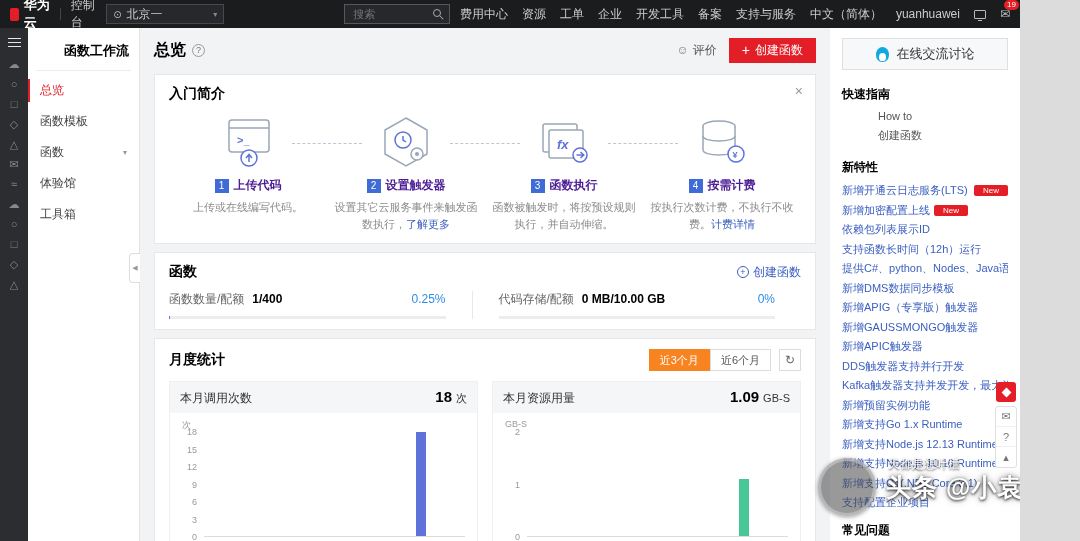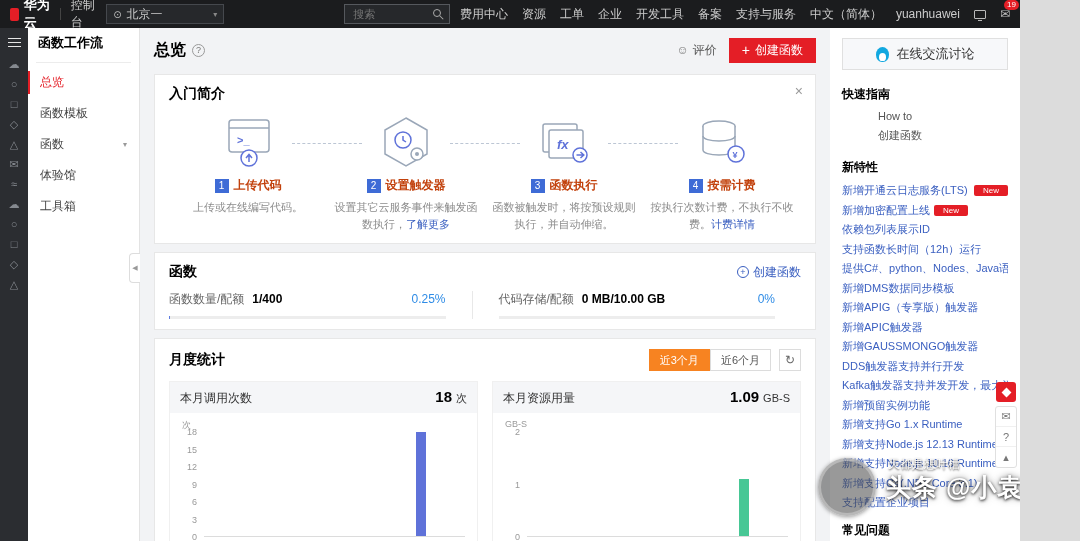--- a/index.html
+++ b/index.html
@@ -28,21 +28,21 @@
   .badge { position:absolute; top:-7px; right:-9px; background:#e41e26; color:#fff; font-size:8px; font-style:normal; line-height:10px; padding:0 3px; border-radius:6px; }
 
   
   .shell { display:flex; height:513px; }
 
   .rail { width:28px; background:#2b2d31; display:flex; flex-direction:column; align-items:center; padding-top:7px; gap:9px; flex:none; }
   .hamburger { width:13px; cursor:pointer; }
   .hamburger div { height:1.5px; background:#e6e6e6; margin:2.5px 0; }
   .rail-ico { color:#85898f; font-size:11px; line-height:1; cursor:pointer; }
 
-  .sidebar { width:112px; background:#fff; border-right:1px solid #e3e3e3; position:relative; padding-top:0; flex:none; }
+  .sidebar { width:112px; background:#fff; border-right:1px solid #e3e3e3; position:relative; padding-top:8px; flex:none;text-align:right; }
   .sb-title { font-size:13px; font-weight:bold; color:#000; padding:6px 10px 10px; }
   .sb-divider { border-bottom:1px solid #ececec; margin:0 8px 4px; }
   .sb-item { position:relative; padding:7px 12px; color:#444; cursor:pointer; display:flex; align-items:center; }
   .sb-item.active { color:#e41e26; }
   .sb-item.active::before { content:''; position:absolute; left:0; top:4px; bottom:4px; width:2px; background:#e41e26; }
   .sb-caret { margin-left:auto; color:#999; font-size:8px; }
   .collapse-tab { position:absolute; right:-1px; top:225px; width:11px; height:30px; background:#fff; border:1px solid #ddd; border-right:none; border-radius:4px 0 0 4px; display:flex; align-items:center; justify-content:center; color:#999; font-size:7px; cursor:pointer; }
 
   
   .main { flex:1; background:#f2f3f5; padding:6px 14px 0; overflow:hidden; }
@@ -59,21 +59,21 @@
   .card-title { font-size:14px; font-weight:bold; color:#000; }
   .close-x { position:absolute; top:8px; right:12px; color:#999; font-size:14px; cursor:pointer; }
 
   
   .steps { display:flex; margin-top:8px; }
   .step { flex:1; text-align:center; position:relative; }
   .step:not(:last-child)::after { content:''; position:absolute; top:32px; left:calc(50% + 44px); right:calc(-50% + 44px); border-top:1px dashed #bcc6d4; }
   .step-icon { height:62px; display:flex; align-items:center; justify-content:center; }
   .step-label { display:flex; align-items:center; justify-content:center; gap:5px; margin-top:4px; }
   .badge-num { width:14px; height:14px; background:#3e6bd6; color:#fff; font-size:10px; display:inline-flex; align-items:center; justify-content:center; flex:none; }
-  .step-title { font-weight:bold; font-size:12px; color:#c2410c; }
+  .step-title { font-weight:bold; font-size:12px; color:#4c1d95; }
   .step-desc { color:#8c8c8c; font-size:11px; line-height:1.55; width:150px; margin:5px auto 0; }
   .inline-link { color:#3a5fc0; cursor:pointer; }
 
   
   .fn-head { display:flex; align-items:center; }
   .link-blue { margin-left:auto; color:#3a5fc0; cursor:pointer; display:flex; align-items:center; gap:4px; font-size:12px; }
   .circle-plus { width:12px; height:12px; border:1px solid #3a5fc0; border-radius:50%; display:inline-flex; align-items:center; justify-content:center; font-size:9px; line-height:1; }
   .fn-stats { display:flex; margin-top:10px; }
   .stat { flex:1; padding-right:26px; }
   .stat + .vdiv { margin-right:26px; }
@@ -438,24 +438,24 @@
       <a class="feat-link">
           <span class="feat-text">提供C#、python、Nodes、Java语言SDK</span>
         </a>
       <a class="feat-link">
           <span class="feat-text">新增DMS数据同步模板</span>
         </a>
       <a class="feat-link">
           <span class="feat-text">新增APIG（专享版）触发器</span>
         </a>
       <a class="feat-link">
+          <span class="feat-text">新增GAUSSMONGO触发器</span>
+        </a>
+      <a class="feat-link">
           <span class="feat-text">新增APIC触发器</span>
-        </a>
-      <a class="feat-link">
-          <span class="feat-text">新增GAUSSMONGO触发器</span>
         </a>
       <a class="feat-link">
           <span class="feat-text">DDS触发器支持并行开发</span>
         </a>
       <a class="feat-link">
           <span class="feat-text">Kafka触发器支持并发开发，最大消息量为6M</span>
         </a>
       <a class="feat-link">
           <span class="feat-text">新增预留实例功能</span>
         </a>

